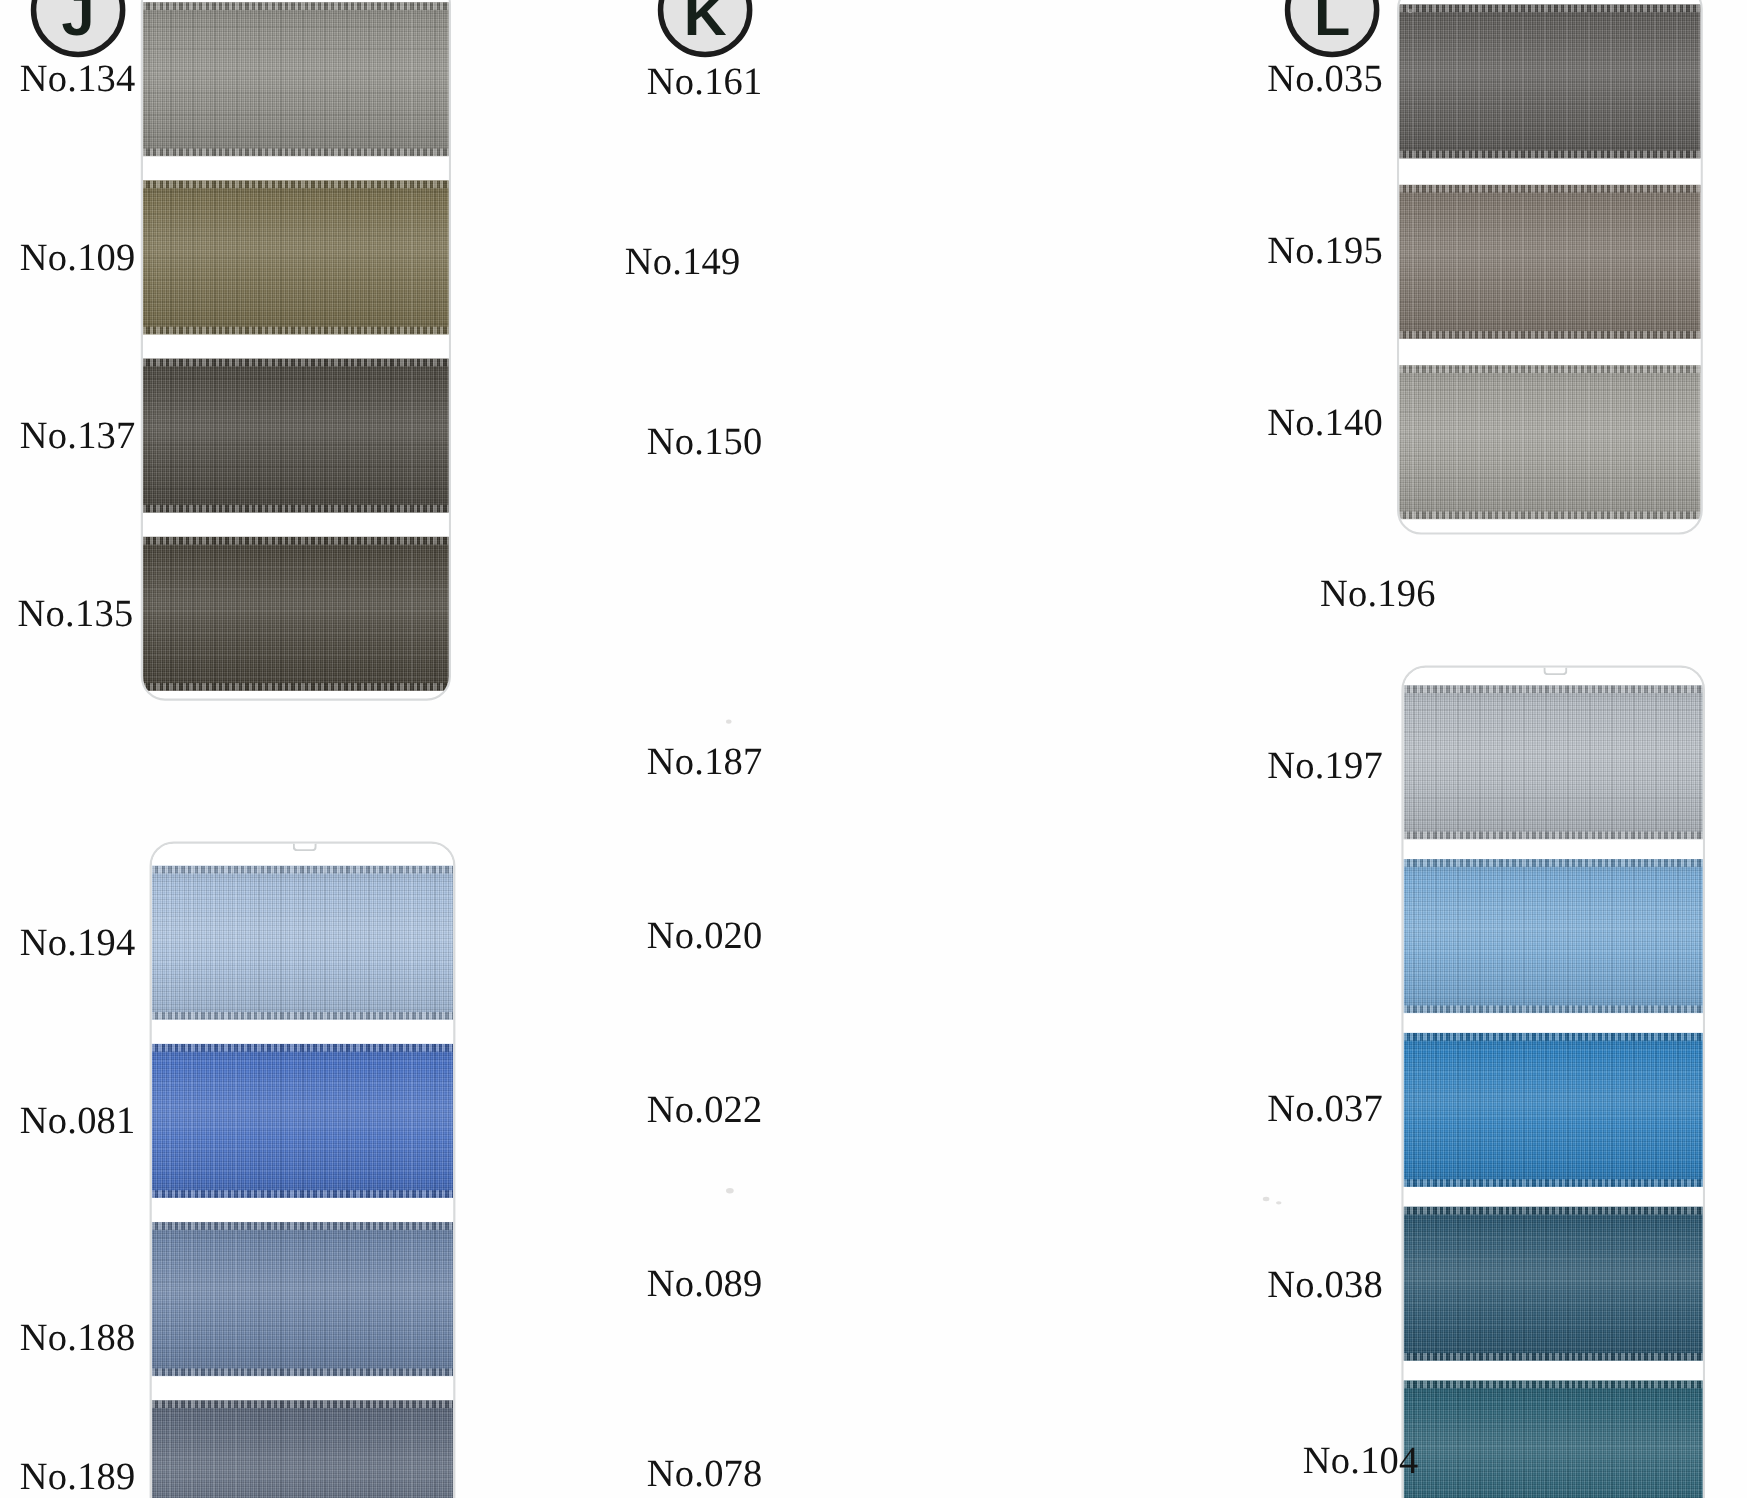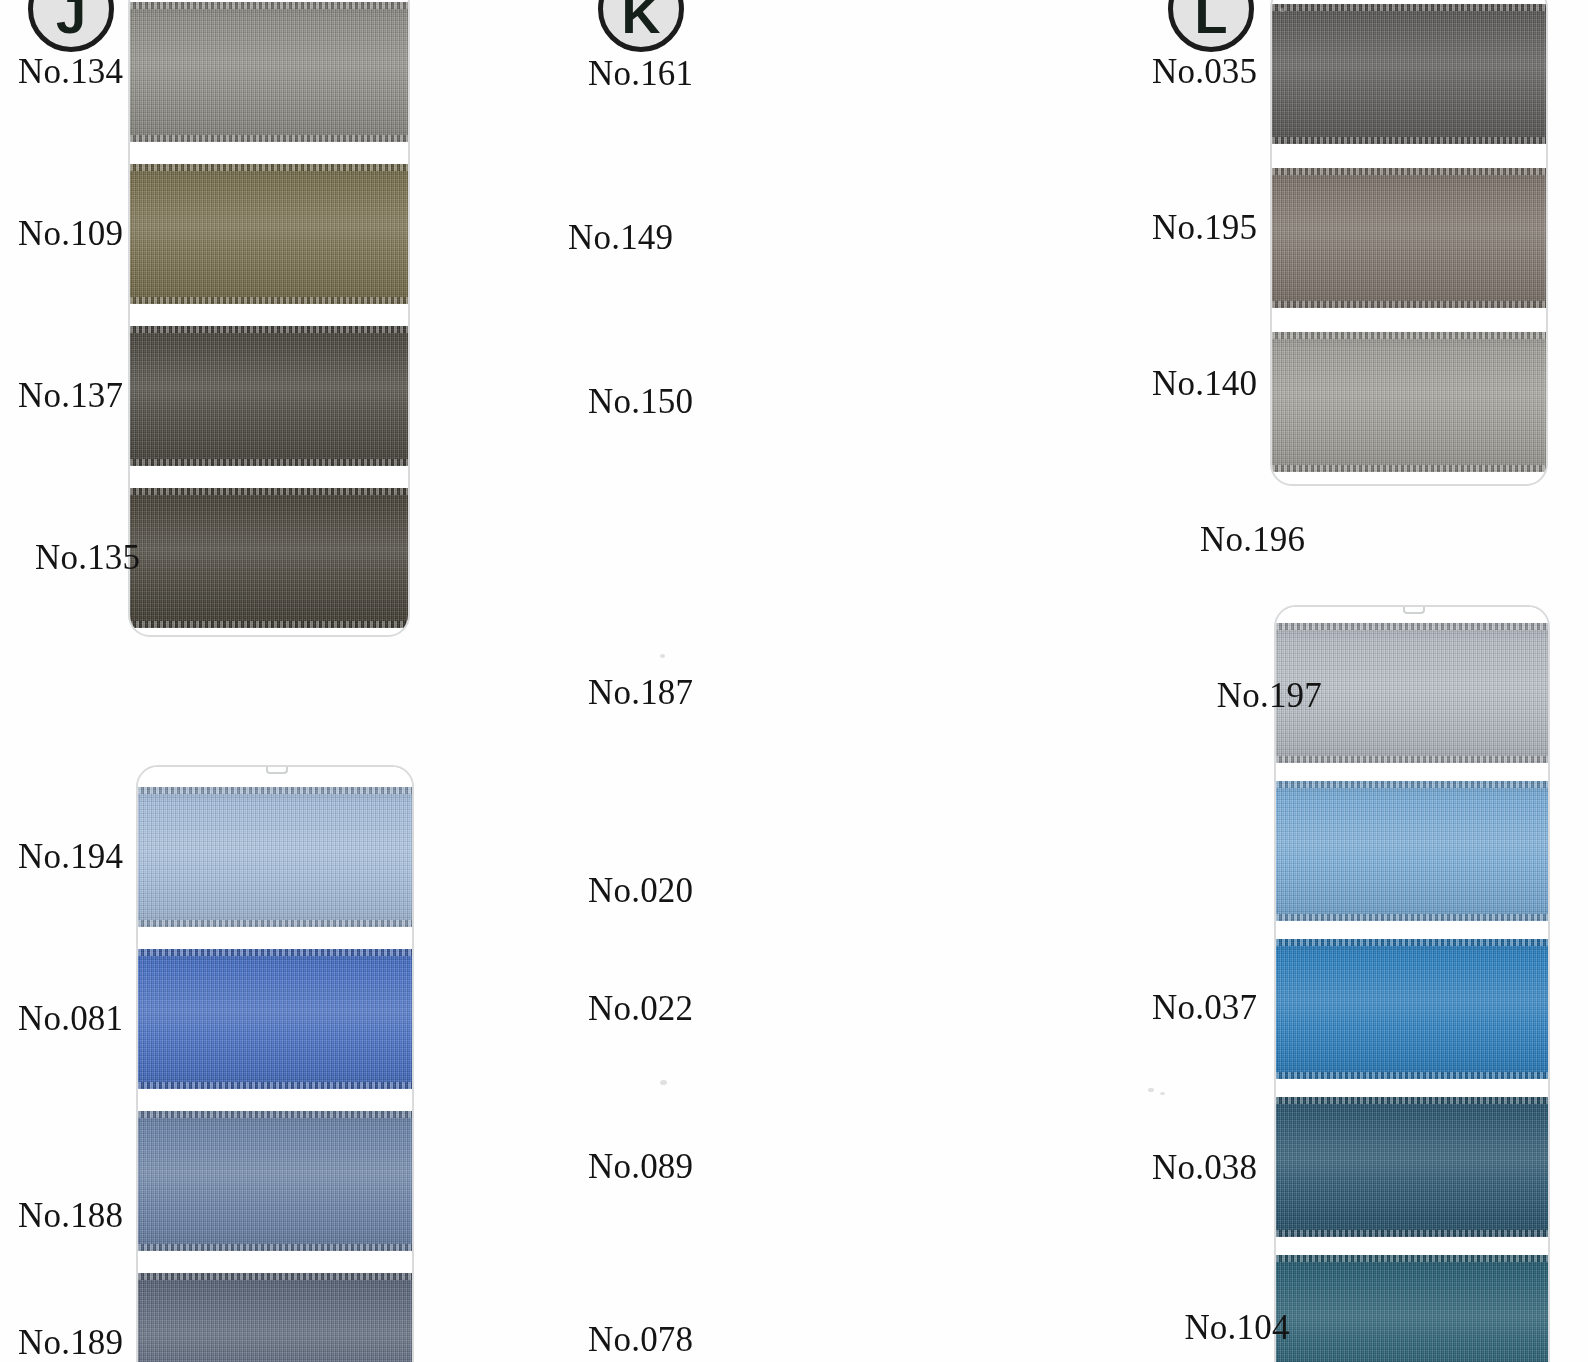--- a/index.html
+++ b/index.html
@@ -305,38 +305,38 @@
     <div class="group-badge">
       <span class="letter">L</span>
     </div>
 
   </div>
 
   <div class="label-layer" id="label-layer">
       <div class="label" style="left: 18px; top: 54px;">No.134</div>
       <div class="label" style="left: 18px; top: 216px;">No.109</div>
       <div class="label" style="left: 18px; top: 378px;">No.137</div>
-      <div class="label" style="left: 35px; top: 540px;">No.135</div>
+      <div class="label" style="left: 16px; top: 540px;">No.135</div>
       <div class="label" style="left: 18px; top: 839px;">No.194</div>
       <div class="label" style="left: 18px; top: 1001px;">No.081</div>
       <div class="label" style="left: 18px; top: 1198px;">No.188</div>
       <div class="label" style="left: 18px; top: 1325px;">No.189</div>
       <div class="label" style="left: 588px; top: 56px;">No.161</div>
       <div class="label" style="left: 568px; top: 220px;">No.149</div>
       <div class="label" style="left: 588px; top: 384px;">No.150</div>
       <div class="label" style="left: 588px; top: 675px;">No.187</div>
-      <div class="label" style="left: 588px; top: 833px; margin-top: 40px;">No.020</div>
+      <div class="label" style="left: 588px; top: 833px;">No.020</div>
       <div class="label" style="left: 588px; top: 991px;">No.022</div>
       <div class="label" style="left: 588px; top: 1149px;">No.089</div>
       <div class="label" style="left: 588px; top: 1322px;">No.078</div>
       <div class="label" style="left: 1152px; top: 54px;">No.035</div>
       <div class="label" style="left: 1152px; top: 210px;">No.195</div>
       <div class="label" style="left: 1152px; top: 366px;">No.140</div>
       <div class="label" style="left: 1152px; top: 522px; margin-left: 48px;">No.196</div>
-      <div class="label" style="left: 1152px; top: 678px; text-align: right;">No.197</div>
+      <div class="label" style="left: 1152px; top: 678px;">No.197</div>
       <div class="label" style="left: 1152px; top: 990px;">No.037</div>
       <div class="label" style="left: 1152px; top: 1150px;">No.038</div>
       <div class="label" style="left: 1152px; top: 1310px; text-align: center;">No.104</div>
     </div>
 
   <div class="speck" style="left:660px;  top:1080px; width:7px;  height:5px;"></div>
   <div class="speck" style="left:1148px; top:1088px; width:6px;  height:4px;"></div>
   <div class="speck" style="left:1160px; top:1092px; width:5px;  height:3px;"></div>
   <div class="speck" style="left:660px;  top:654px;  width:5px;  height:4px;"></div>
   <div class="speck" style="left:1280px; top:8px;    width:4px;  height:4px;"></div>

